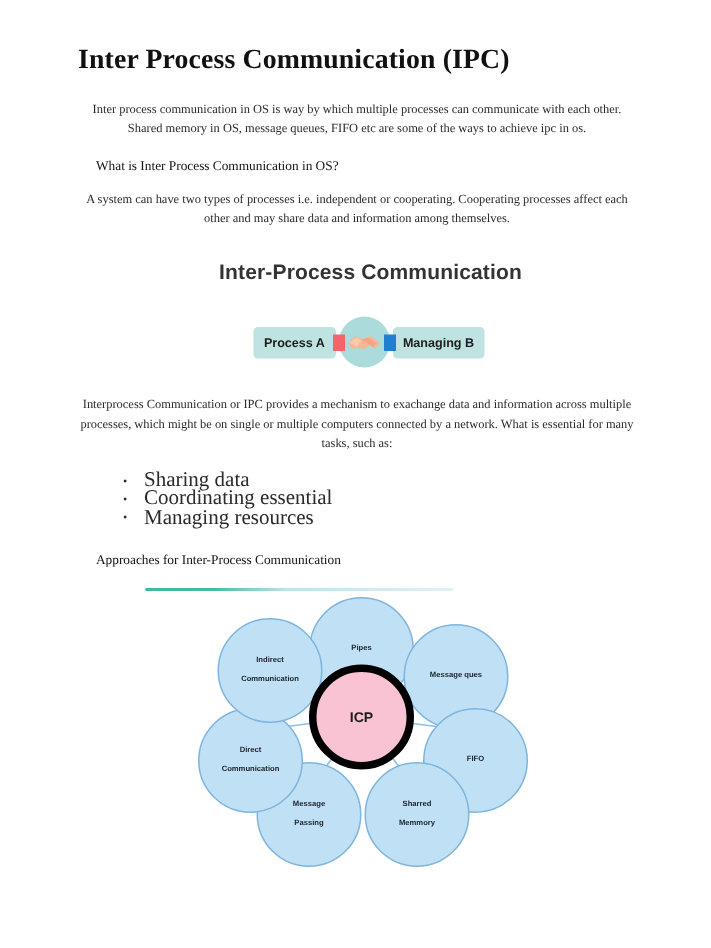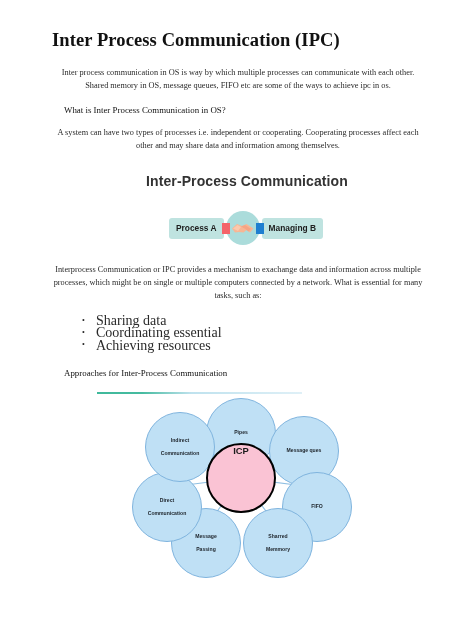--- a/index.html
+++ b/index.html
@@ -154,22 +154,23 @@
     color: #20272e;
     line-height: 6.6px;
     box-sizing: border-box;
     z-index: 2;
   }
   .node span { display: block; padding: 0 2px; }
   .node-center {
     position: absolute;
     border-radius: 50%;
     background: #fac3d4;
-    border: 2px solid #000000;
-    display: flex;
+    border: 5px solid #000000;
+    display: flex;
+    align-items: center;
     justify-content: center;
     font-family: "Liberation Sans", "DejaVu Sans", sans-serif;
     font-size: 9.4px;
     font-weight: bold;
     color: #1b1b1b;
     z-index: 3;
     box-sizing: border-box;
   }
   .spokes {
     position: absolute;
@@ -207,21 +208,21 @@
         <div class="sq blue"></div>
         <div class="proc-box right">Managing B</div>
       </div>
     </div>
 
     <p class="para">Interprocess Communication or IPC provides a mechanism to exachange data and information across multiple processes, which might be on single or multiple computers connected by a network. What is essential for many tasks, such as:</p>
 
     <ul class="bullets">
       <li>Sharing data</li>
       <li>Coordinating essential</li>
-      <li>Achieving resources</li>
+      <li>Managing resources</li>
     </ul>
 
     <h2 class="sub-head spaced">Approaches for Inter-Process Communication</h2>
 
     <div class="fig-radial">
       <div class="accent-line"></div>
 
       <svg class="spokes" viewBox="0 0 290 176">
         <g stroke="#8fbfe2" stroke-width="1.1" fill="none">
           <line x1="145" y1="88" x2="145" y2="36"></line>

